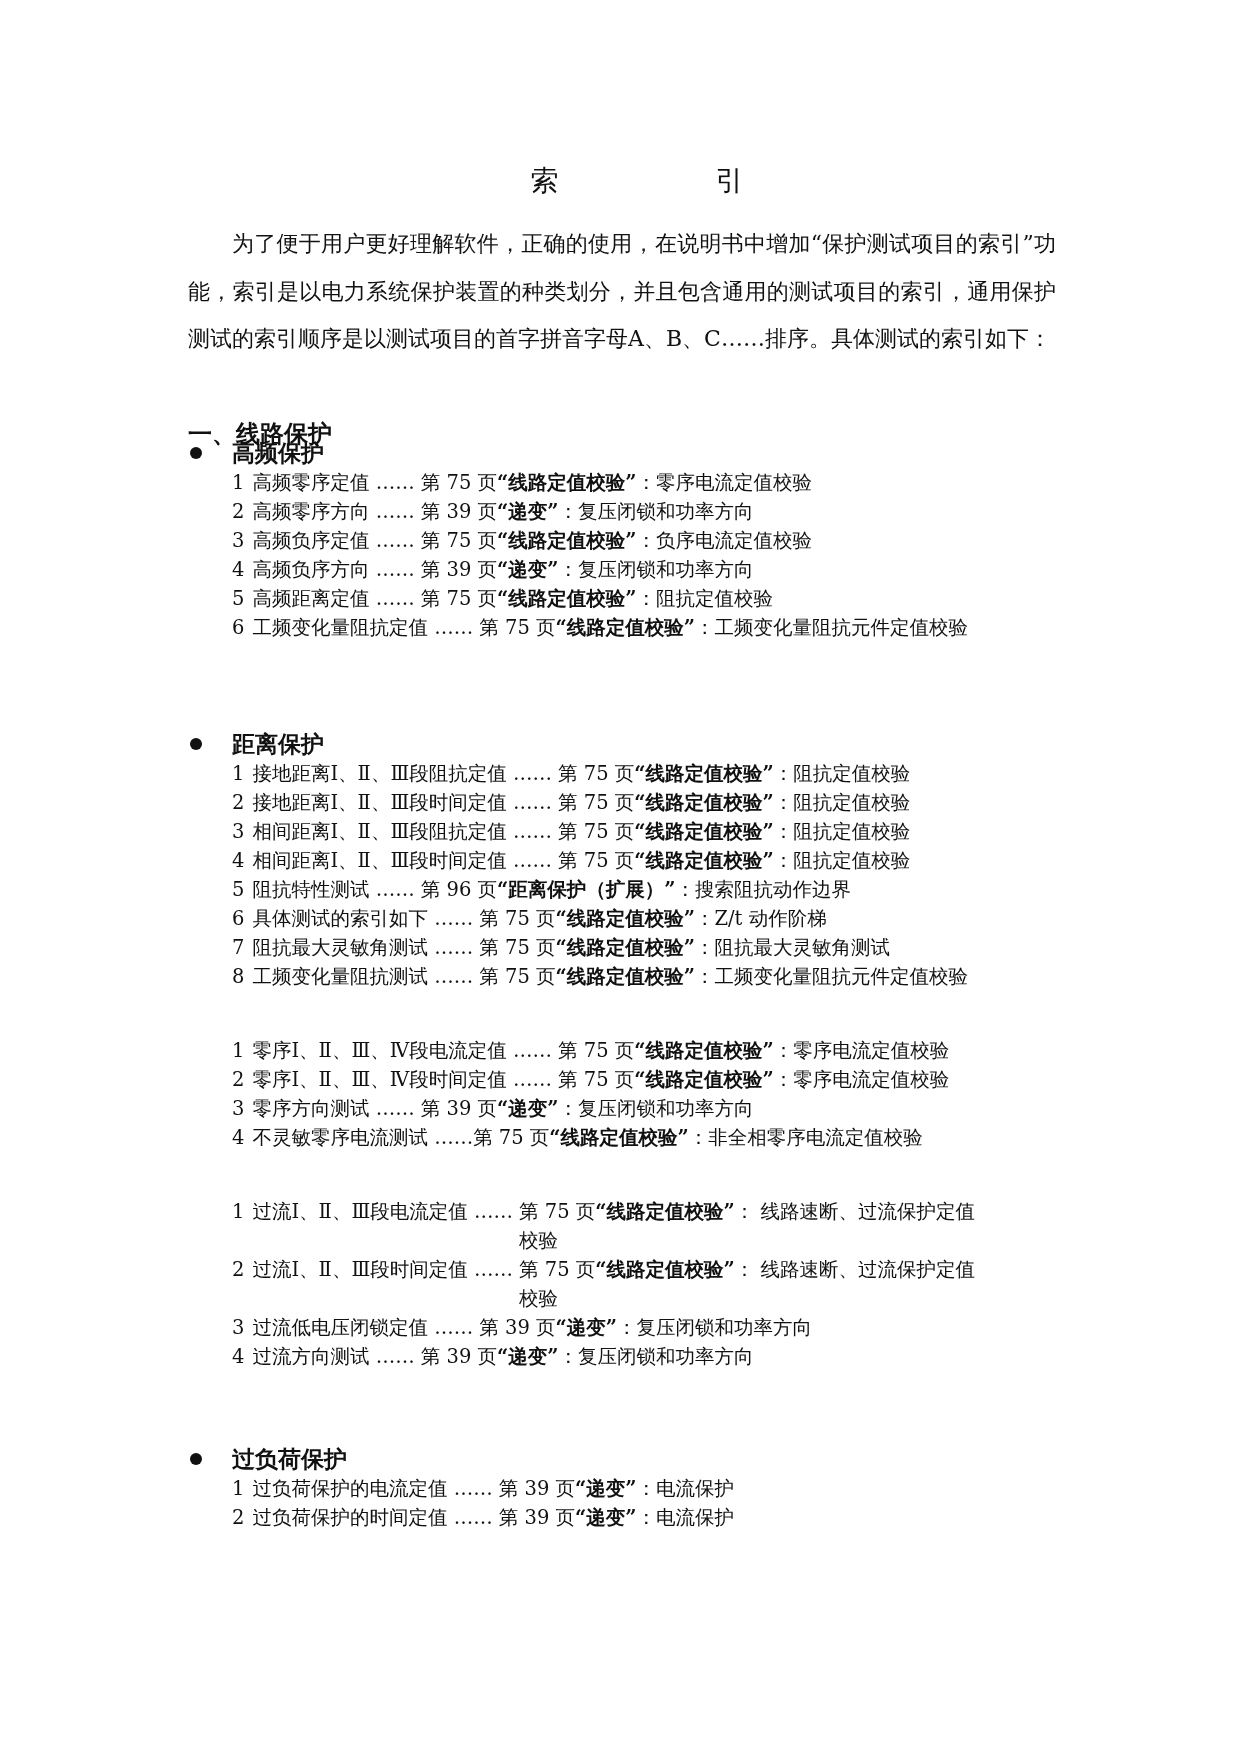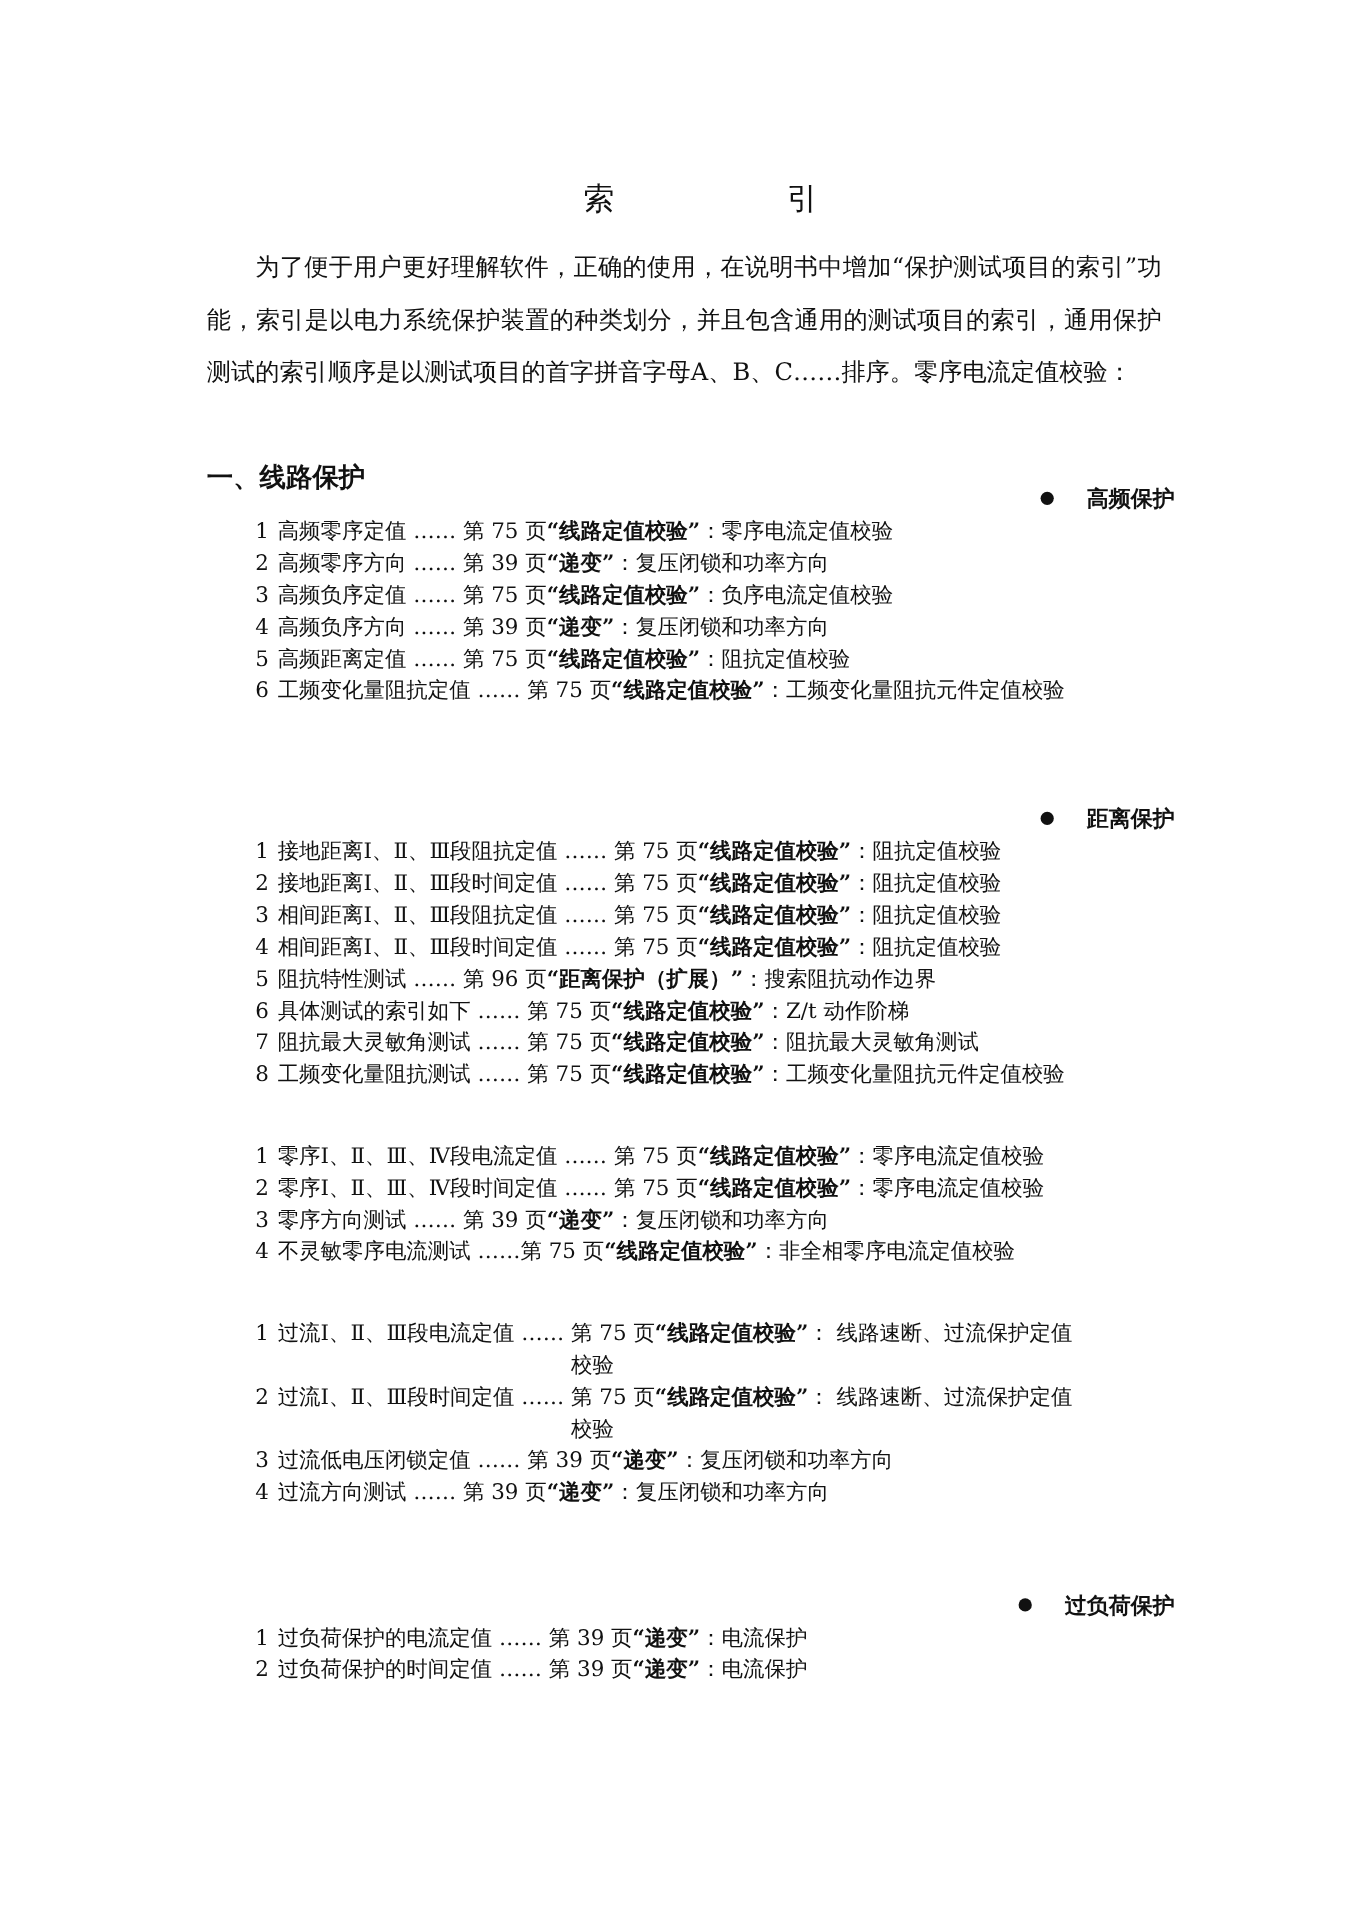--- a/index.html
+++ b/index.html
@@ -16,33 +16,33 @@
     .intro {
       position: absolute; left: 188px; top: 220px; width: 868px;
       font-size: 22px; line-height: 47.5px; text-align: justify; text-indent: 44px;
     }
     .chapter {
       position: absolute; left: 188px; top: 418px;
       font-family: "DejaVu Sans", "Liberation Sans", sans-serif;
       font-size: 24px; font-weight: bold;
     }
     .section { position: absolute; left: 188px; width: 880px; }
-    .sec-head { display: flex; align-items: center; height: 30px; font-size: 20px; font-weight: bold; justify-content: flex-end; }
+    .sec-head { display: flex; align-items: center; height: 30px; font-size: 23px; font-weight: bold; }
     .bullet { width: 12px; height: 12px; border-radius: 50%; background: #111; margin-left: 2px; margin-right: 30px; }
     .item { display: flex; font-size: 19.5px; line-height: 29px; padding-left: 44px; white-space: nowrap; }
     .item .num { margin-right: 8px; }
     .item .bold { font-weight: bold; }
     .item.wrap .right { white-space: normal; width: 470px; }
   </style>
 </head>
 <body>
 
 <div class="page">
   <div class="title">索    引</div>
-  <div class="intro">为了便于用户更好理解软件，正确的使用，在说明书中增加“保护测试项目的索引”功能，索引是以电力系统保护装置的种类划分，并且包含通用的测试项目的索引，通用保护测试的索引顺序是以测试项目的首字拼音字母A、B、C……排序。零序电流定值校验：</div>
+  <div class="intro">为了便于用户更好理解软件，正确的使用，在说明书中增加“保护测试项目的索引”功能，索引是以电力系统保护装置的种类划分，并且包含通用的测试项目的索引，通用保护测试的索引顺序是以测试项目的首字拼音字母A、B、C……排序。具体测试的索引如下：</div>
   <div class="chapter">一、线路保护</div>
 
   <div class="section" style="top:438px">
     <div class="sec-head">
         <span class="bullet"></span>
         <span>高频保护</span>
       </div>
     <div class="item"><span class="num">1</span><span>高频零序定值</span>&nbsp;<span>……</span>&nbsp;<span>第 75 页</span><span class="bold">“线路定值校验”</span><span>：</span><span>零序电流定值校验</span></div>
     <div class="item"><span class="num">2</span><span>高频零序方向</span>&nbsp;<span>……</span>&nbsp;<span>第 39 页</span><span class="bold">“递变”</span><span>：</span><span>复压闭锁和功率方向</span></div>
     <div class="item"><span class="num">3</span><span>高频负序定值</span>&nbsp;<span>……</span>&nbsp;<span>第 75 页</span><span class="bold">“线路定值校验”</span><span>：</span><span>负序电流定值校验</span></div>

